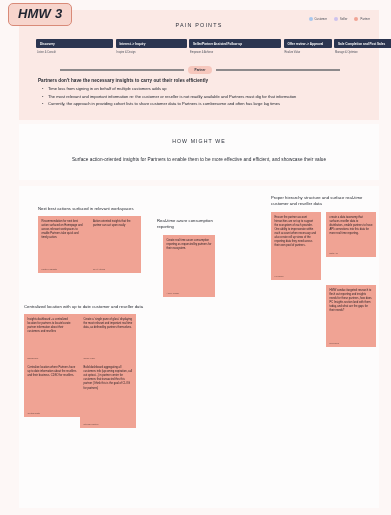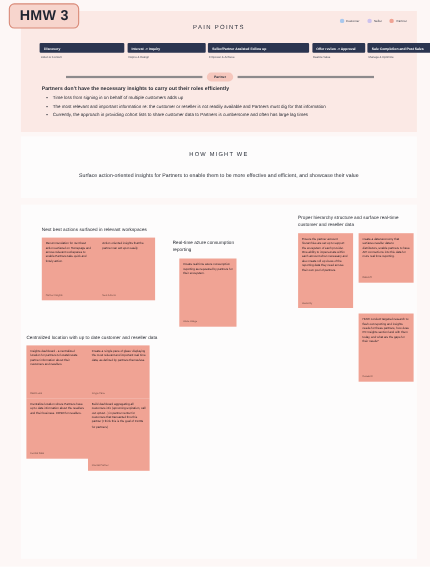--- a/index.html
+++ b/index.html
@@ -15,20 +15,21 @@
   
   .hmw-badge{
     position:absolute;left:8px;top:3px;z-index:20;
     background:#f7d5cd;
     border:1.4px solid #d98a78;
     border-radius:5px;
     padding:3px 9px 4px 9px;
     font-size:13px;font-weight:700;color:#1f2430;
     letter-spacing:.2px;
     line-height:1.05;
+    font-style:italic;
   }
 
   
   .pain-panel{
     position:absolute;left:19px;top:10px;width:360px;height:110px;
     background:#fbe9e5;
   }
   .panel-title{
     text-align:center;font-size:5.4px;letter-spacing:1.2px;
     color:#2a2f3a;padding-top:12px;font-weight:400;

